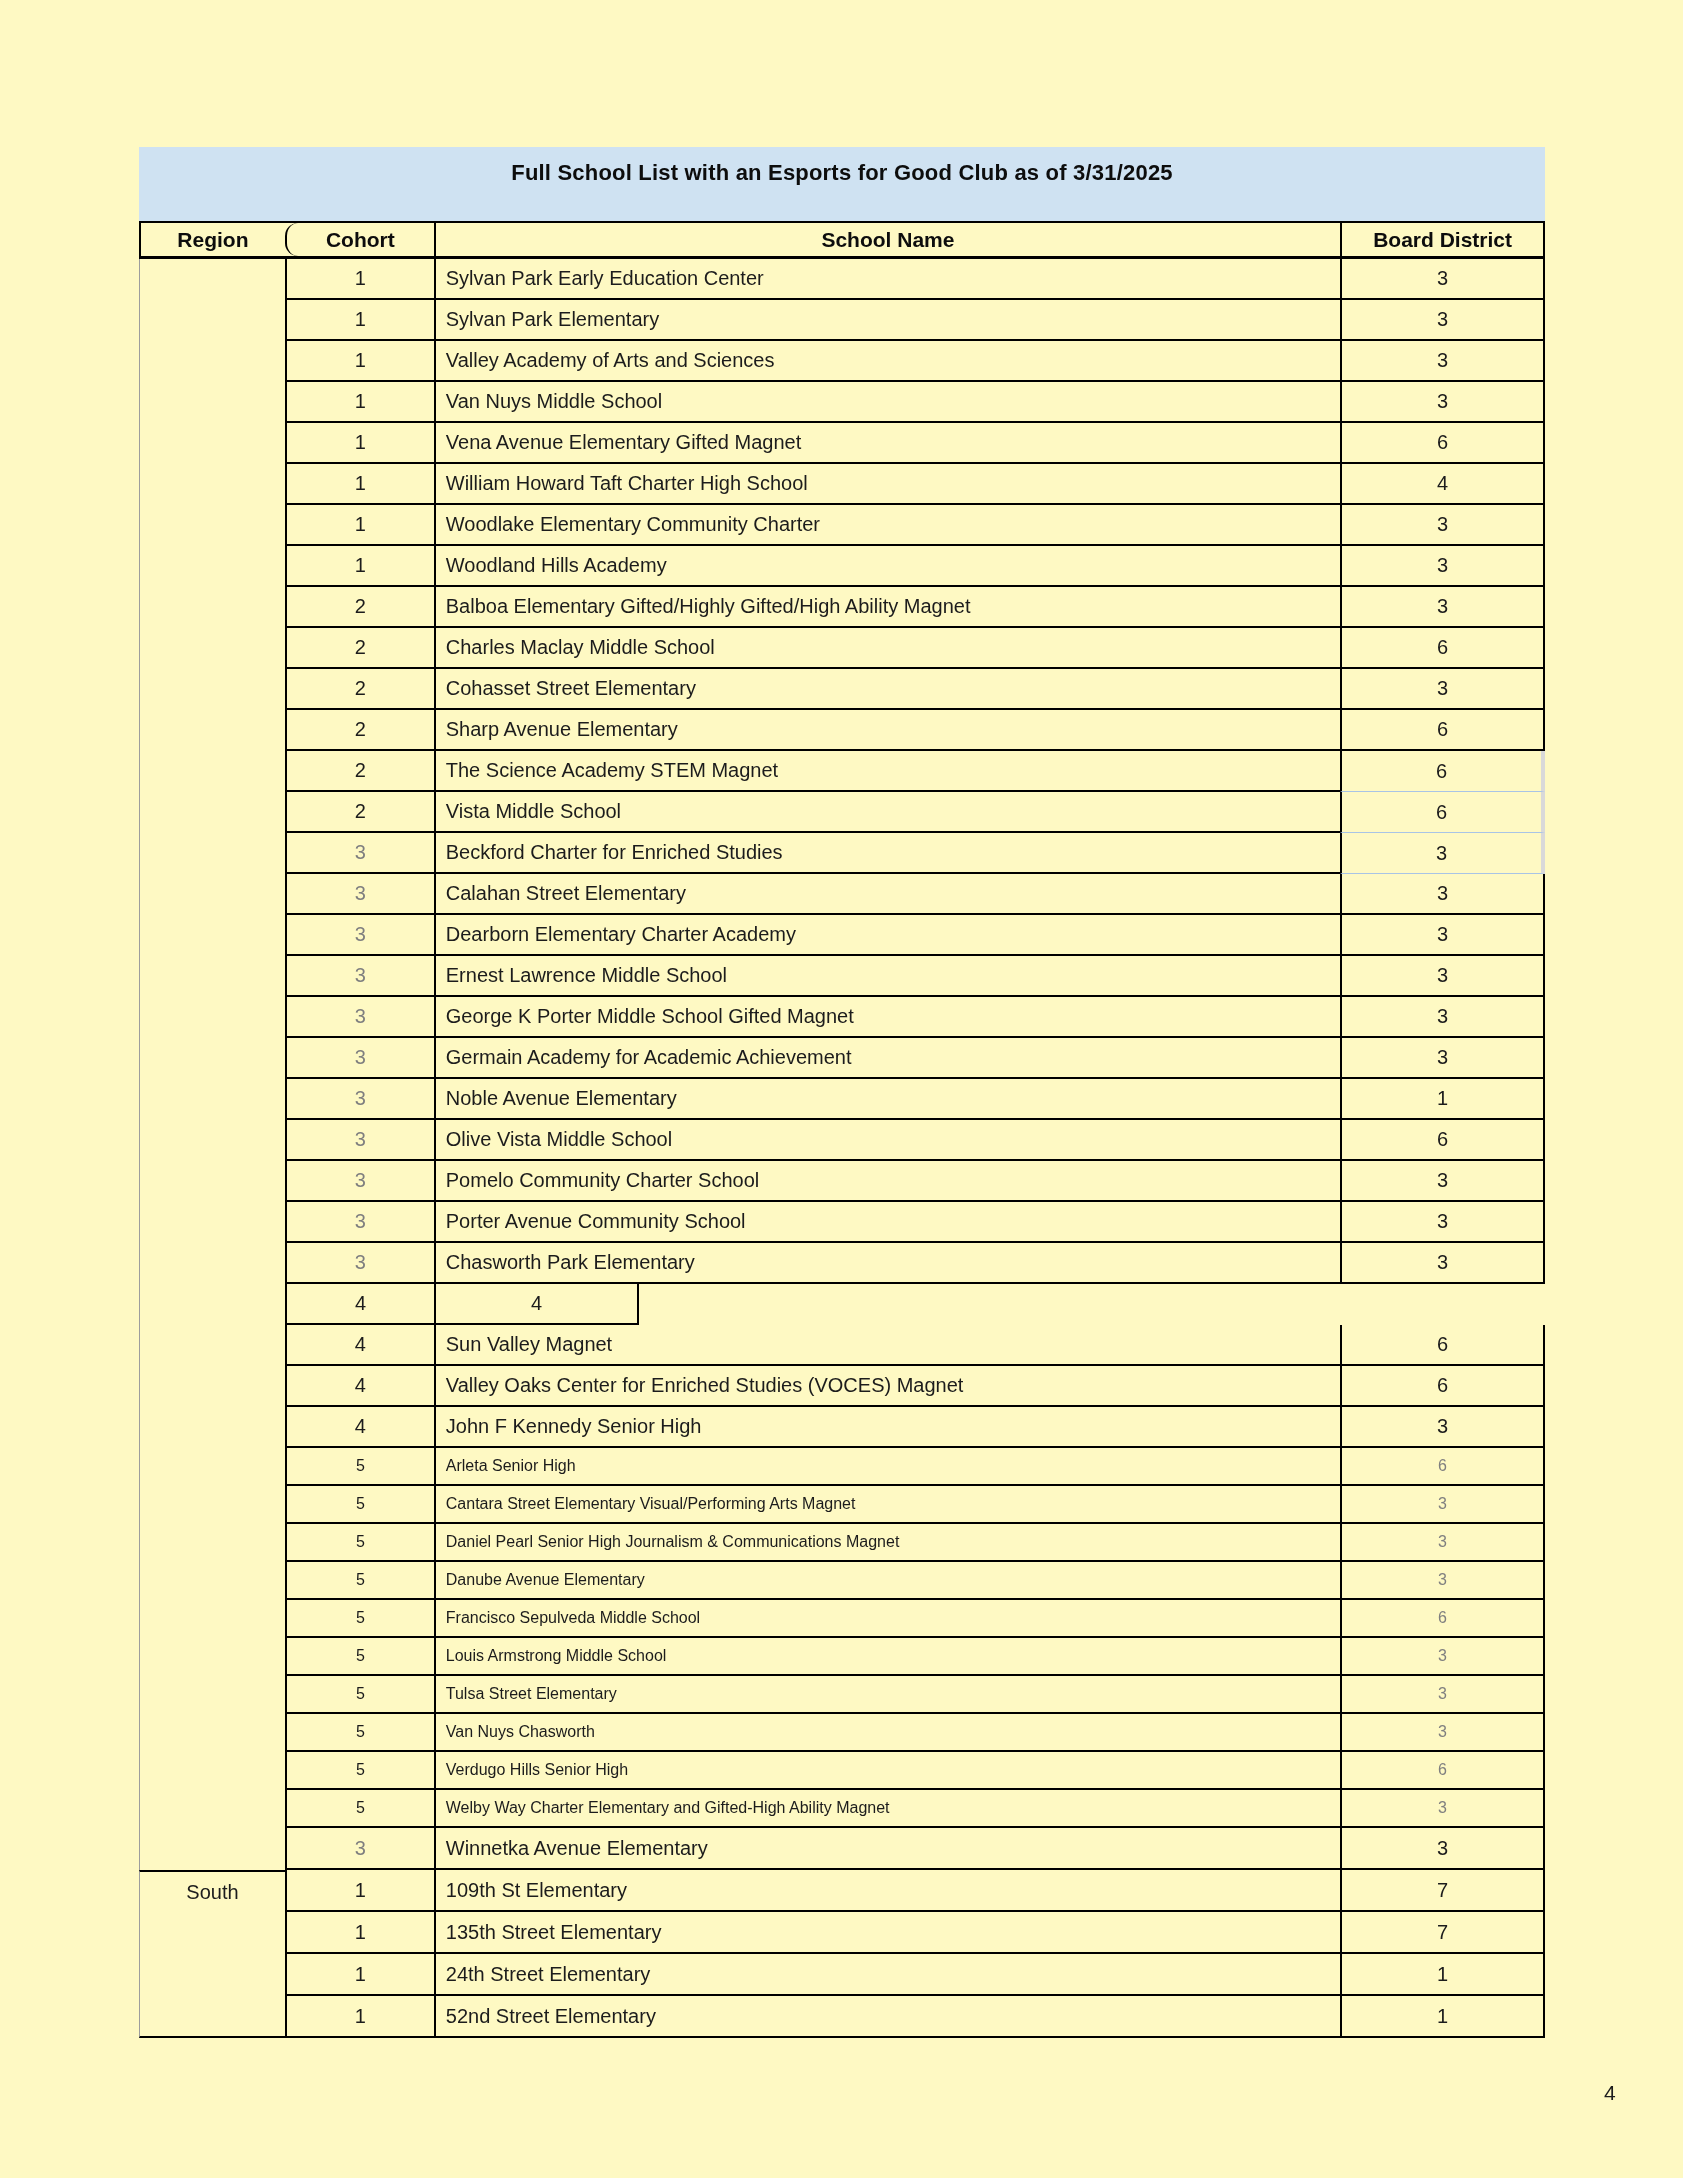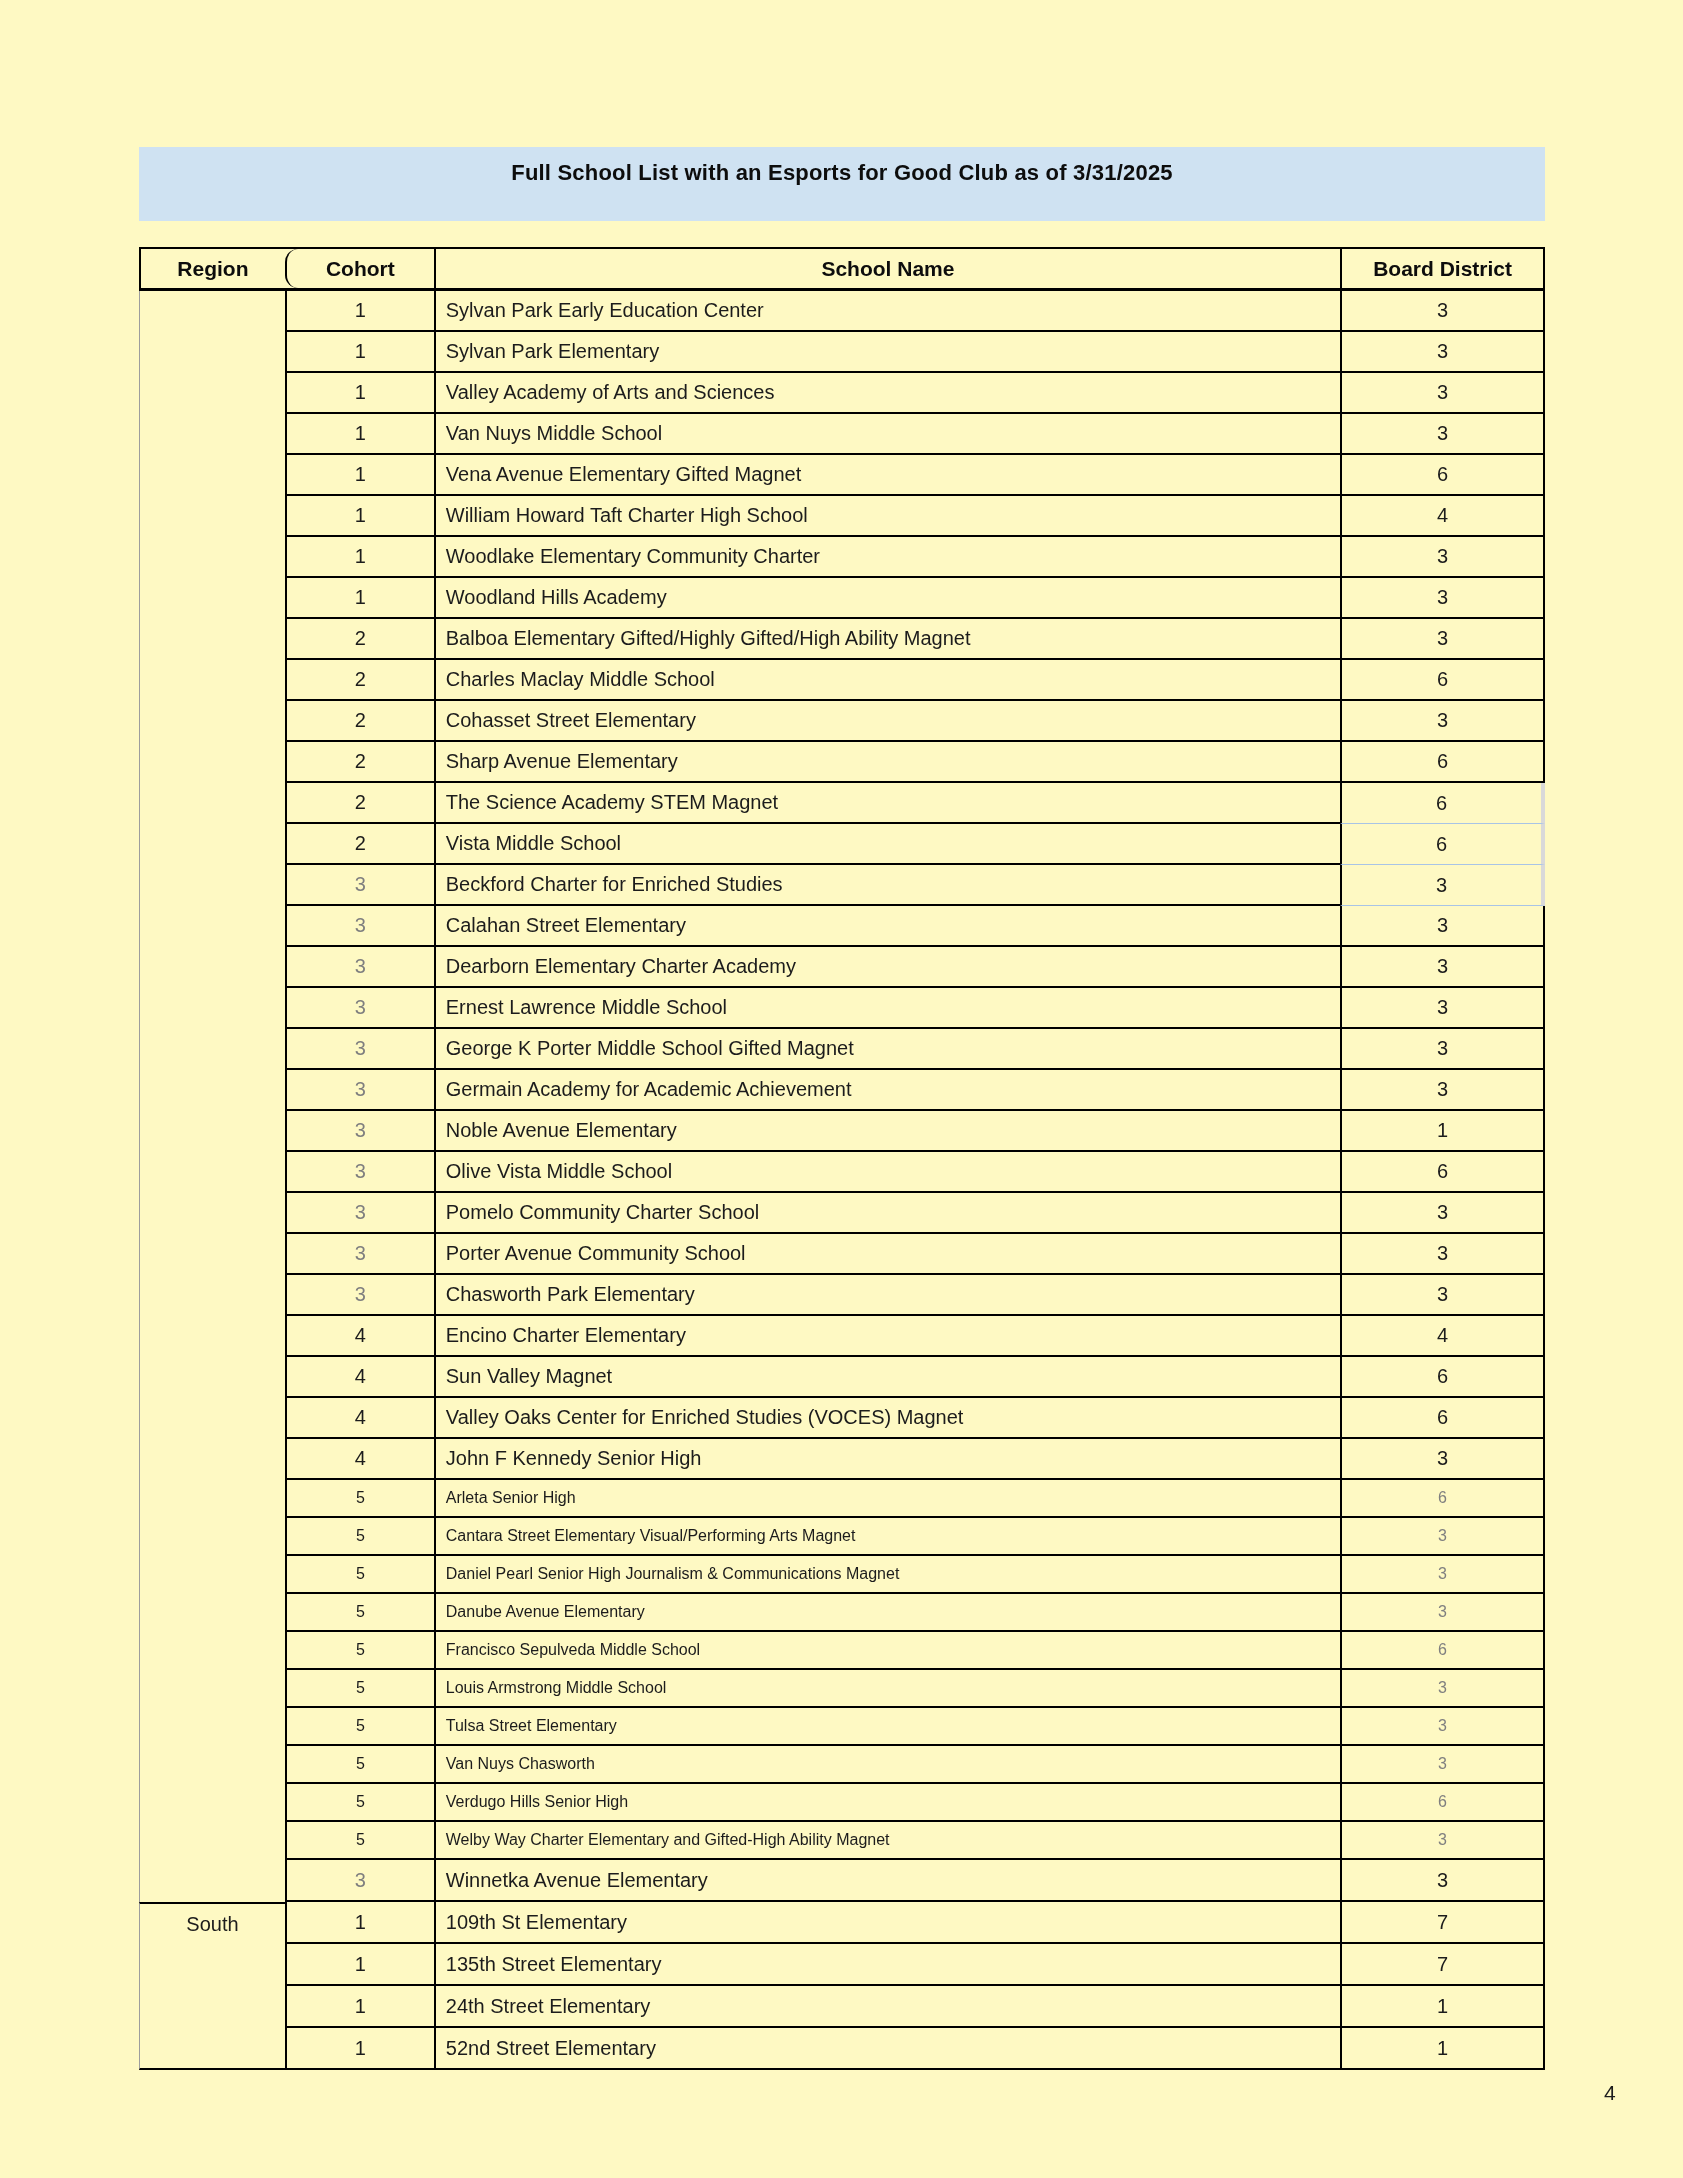--- a/index.html
+++ b/index.html
@@ -13,21 +13,21 @@
   }
   html,body{margin:0;padding:0;background:#ffffff;}
   body{width:1683px;height:2178px;font-family:"Liberation Sans", sans-serif;}
   .page{position:relative;width:1683px;height:2178px;background:#fef9c3;overflow:hidden;}
   .tbl{position:absolute;left:139px;top:147px;width:1406px;}
   .banner{
     height:74px;background:var(--banner-bg);box-sizing:border-box;
     display:flex;justify-content:center;align-items:flex-start;padding-top:13px;
     font-weight:bold;font-size:22px;color:#0d0d0d;letter-spacing:0.2px;
   }
-  .hdr{display:flex;height:44px;box-sizing:border-box;border-top:2px solid var(--line);border-bottom:3px solid var(--line);font-weight:bold;font-size:21px;color:#0d0d0d;margin-top:26px;}
+  .hdr{display:flex;height:38px;box-sizing:border-box;border-top:2px solid var(--line);border-bottom:3px solid var(--line);font-weight:bold;font-size:21px;color:#0d0d0d;}
   .hc{box-sizing:border-box;display:flex;align-items:center;justify-content:center;border-left:2px solid var(--line);}
   .hc:last-child{border-right:2px solid var(--line);}
   .w-region{width:146px;}
   .w-cohort{width:149px;border-radius:13px;}
   .w-school{width:907px;}
   .w-district{width:205px;}
   .row{display:flex;height:41px;}
   .row.sm{height:38px;}
   .row.tail{height:42px;}
   .cell{box-sizing:border-box;display:flex;align-items:center;font-size:20px;color:var(--ink);}
@@ -203,21 +203,20 @@
         </div>
         <div class="row">
           <div class="cell region"></div>
           <div class="cell cohort muted">3</div>
           <div class="cell school">Chasworth Park Elementary</div>
           <div class="cell district">3</div>
         </div>
         <div class="row">
           <div class="cell region"></div>
           <div class="cell cohort">4</div>
-          <div class="cell school">Encino Charter Elementary</div>
           <div class="cell district">4</div>
         </div>
         <div class="row">
           <div class="cell region"></div>
           <div class="cell cohort">4</div>
           <div class="cell school">Sun Valley Magnet</div>
           <div class="cell district">6</div>
         </div>
         <div class="row">
           <div class="cell region"></div>

